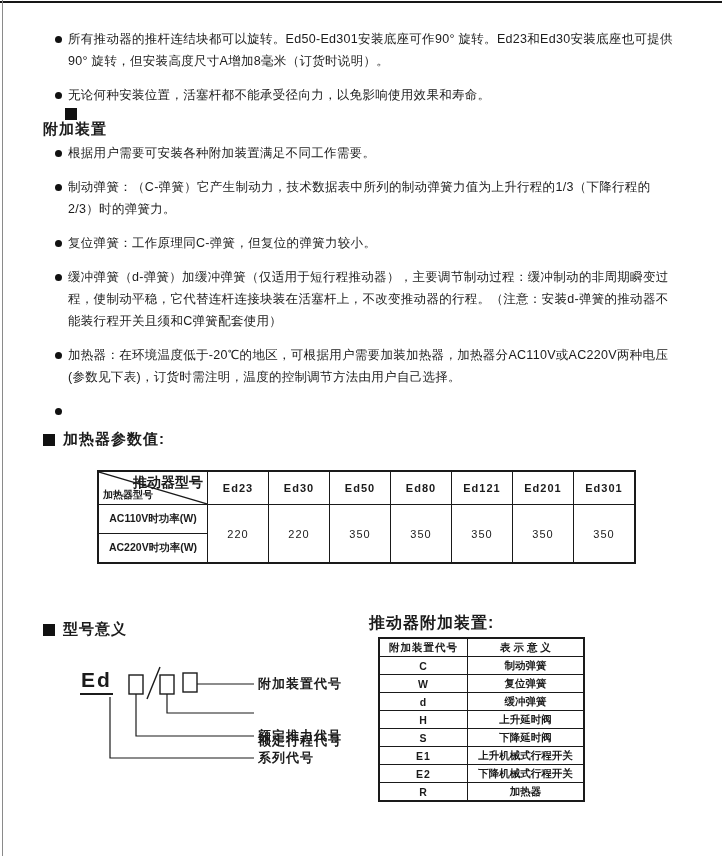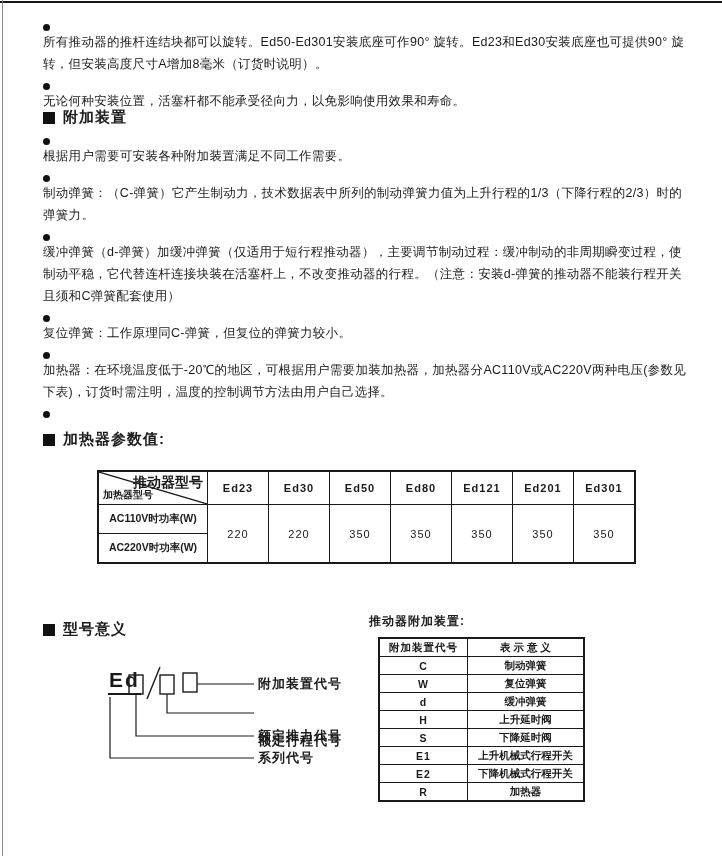--- a/index.html
+++ b/index.html
@@ -8,44 +8,44 @@
     width:722px;height:856px;
     background:#ffffff;
     font-family:"Liberation Sans", sans-serif;
     color:#1b1b1b;
     overflow:hidden;
   }
   .top-rule{position:absolute;left:0;top:1px;width:722px;height:2px;background:#161616;}
   .left-rule{position:absolute;left:2px;top:0;width:1px;height:856px;background:#8a8a8a;}
 
   .bullet-list{position:absolute;left:43px;width:650px;}
-  .bullet{display:flex;margin:0;flex-direction:column;}
+  .bullet{display:flex;margin:12px;}
   .dot{flex:0 0 7px;width:7px;height:7px;border-radius:50%;background:#111;margin-top:8px;margin-right:6px;}
   .btext{margin:0;font-size:12.5px;line-height:22px;letter-spacing:0.3px;}
 
   .sec-h{position:absolute;left:43px;display:flex;align-items:center;font-size:15px;font-weight:bold;letter-spacing:1px;}
   .sq{width:12px;height:12px;background:#111;margin-right:8px;}
 
   table{border-collapse:collapse;table-layout:fixed;}
   td{border:1px solid #1a1a1a;text-align:center;vertical-align:middle;padding:0;}
 
   .heater-table{position:absolute;left:97px;top:470px;border:2px solid #1a1a1a;}
   .heater-table .corner{position:relative;width:108px;height:32px;}
   .heater-table .corner svg{position:absolute;left:0;top:0;width:100%;height:100%;}
   .c-top{position:absolute;top:2px;right:4px;font-size:14px;font-weight:bold;}
   .c-bot{position:absolute;bottom:2px;left:4px;font-size:10px;font-weight:bold;}
   .heater-table .model{width:60px;height:32px;font-size:11px;font-weight:bold;letter-spacing:1px;}
   .heater-table .rlabel{height:28px;font-size:10.5px;font-weight:bold;}
   .heater-table .val{font-size:11px;font-weight:normal;letter-spacing:1px;}
 
-  .ed-mark{position:absolute;left:108px;top:668px;font-size:21px;font-weight:bold;letter-spacing:2px;border-bottom:2px solid #1b1b1b;padding:0 1px 1px 1px;line-height:24px;}
+  .ed-mark{position:absolute;left:80px;top:668px;font-size:21px;font-weight:bold;letter-spacing:2px;border-bottom:2px solid #1b1b1b;padding:0 1px 1px 1px;line-height:24px;}
   .diagram-svg{position:absolute;left:95px;top:655px;}
   .dg-label{position:absolute;left:258px;font-size:13px;font-weight:bold;letter-spacing:1px;line-height:14px;}
 
-  .addon-caption{position:absolute;left:369px;top:613px;font-size:12px;font-weight:bold;letter-spacing:1px;}
+  .addon-caption{position:absolute;left:369px;top:613px;font-size:16px;font-weight:bold;letter-spacing:1px;}
   .addon-table{position:absolute;left:378px;top:637px;border:2px solid #1a1a1a;}
   .addon-table td{height:17px;font-size:10.5px;}
   .addon-table .code{width:87px;font-weight:bold;letter-spacing:1px;}
   .addon-table .meaning{width:115px;font-weight:bold;}
   .addon-table .head{font-weight:bold;}
 </style>
 </head>
 <body>
 
 <div class="page">
@@ -56,41 +56,41 @@
     <div class="bullet">
       <span class="dot"></span>
       <p class="btext">所有推动器的推杆连结块都可以旋转。Ed50-Ed301安装底座可作90° 旋转。Ed23和Ed30安装底座也可提供90° 旋转，但安装高度尺寸A增加8毫米（订货时说明）。</p>
     </div>
     <div class="bullet">
       <span class="dot"></span>
       <p class="btext">无论何种安装位置，活塞杆都不能承受径向力，以免影响使用效果和寿命。</p>
     </div>
   </div>
 
-  <div class="sec-h" style="top:108px;">
+  <div class="sec-h" style="top:108px;flex-direction:column;">
     <span class="sq"></span>
     <span>附加装置</span>
   </div>
 
   <div class="bullet-list" style="top:130px;">
     <div class="bullet">
       <span class="dot"></span>
       <p class="btext">根据用户需要可安装各种附加装置满足不同工作需要。</p>
     </div>
     <div class="bullet">
       <span class="dot"></span>
       <p class="btext">制动弹簧：（C-弹簧）它产生制动力，技术数据表中所列的制动弹簧力值为上升行程的1/3（下降行程的2/3）时的弹簧力。</p>
     </div>
     <div class="bullet">
       <span class="dot"></span>
+      <p class="btext">复位弹簧：工作原理同C-弹簧，但复位的弹簧力较小。</p>
+    </div>
+    <div class="bullet">
+      <span class="dot"></span>
       <p class="btext">缓冲弹簧（d-弹簧）加缓冲弹簧（仅适用于短行程推动器），主要调节制动过程：缓冲制动的非周期瞬变过程，使制动平稳，它代替连杆连接块装在活塞杆上，不改变推动器的行程。（注意：安装d-弹簧的推动器不能装行程开关且须和C弹簧配套使用）</p>
-    </div>
-    <div class="bullet">
-      <span class="dot"></span>
-      <p class="btext">复位弹簧：工作原理同C-弹簧，但复位的弹簧力较小。</p>
     </div>
     <div class="bullet">
       <span class="dot"></span>
       <p class="btext">加热器：在环境温度低于-20℃的地区，可根据用户需要加装加热器，加热器分AC110V或AC220V两种电压(参数见下表)，订货时需注明，温度的控制调节方法由用户自己选择。</p>
     </div>
     <div class="bullet">
       <span class="dot"></span>
     </div>
   </div>
 

